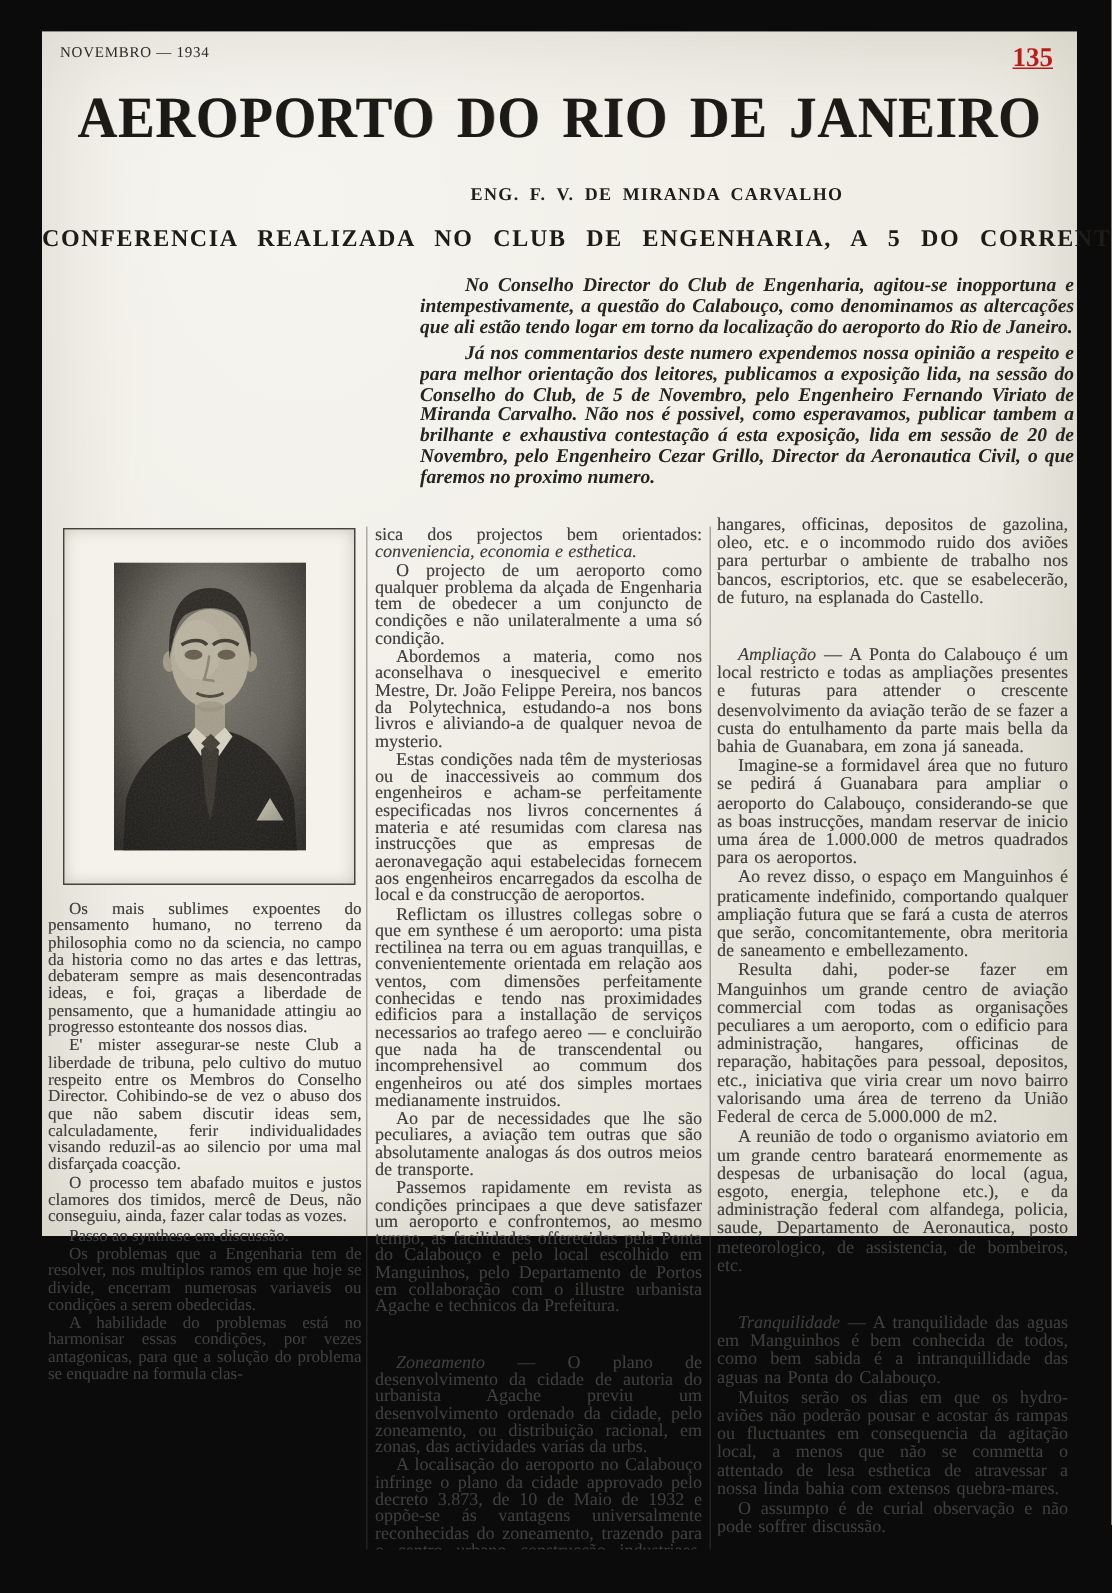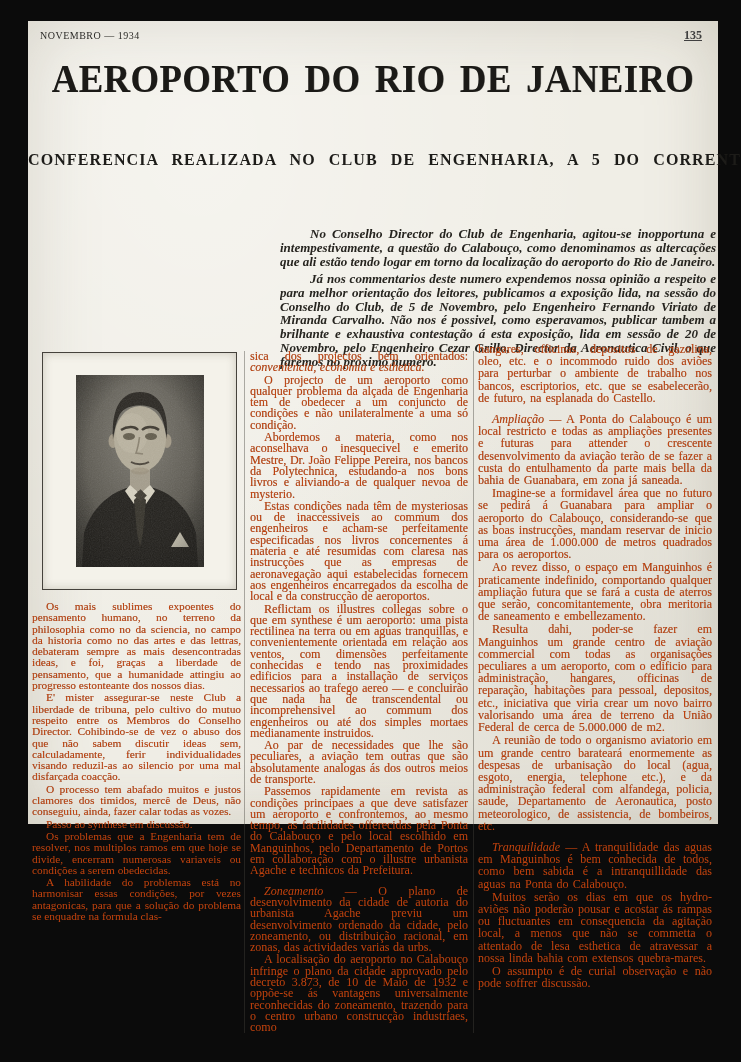--- a/index.html
+++ b/index.html
@@ -16,21 +16,21 @@
     color:#232220;
     box-shadow: inset 0 0 70px rgba(125,118,98,.28);
   }
   .page::before{
     content:""; position:absolute; inset:0; pointer-events:none;
     background:
       radial-gradient(ellipse at 25% 15%, rgba(255,255,255,.35), transparent 55%),
       radial-gradient(ellipse at 85% 85%, rgba(130,122,100,.14), transparent 50%);
   }
   .hdr-issue { position:absolute; top:9px; left:12px; font-size:10px; letter-spacing:.5px; color:#2c2b28; }
-  .hdr-num   { position:absolute; top:7px; right:16px; font-size:12px; font-weight:bold; color:#404040;text-decoration:underline; }
+  .hdr-num   { position:absolute; top:7px; right:16px; font-size:18px; font-weight:bold; color:#b91c1c;text-decoration:underline; }
 
   .title {
     position:absolute; top:35px; left:0; width:100%;
     text-align:center; font-size:39px; font-weight:bold;
     letter-spacing:.5px; word-spacing:5px; color:#1b1a17;
     transform:scaleX(.94); transform-origin:50% 50%;
     text-shadow:.4px .4px 0 rgba(25,24,20,.45);
     white-space:nowrap;
   }
   .author {
@@ -42,57 +42,58 @@
   .subtitle {
     position:absolute; top:130px; left:0; width:100%;
     text-align:center; font-size:16px; font-weight:bold;
     letter-spacing:1.1px; word-spacing:8px; color:#1d1c19;
     white-space:nowrap;
   }
 
   .lede {
     position:absolute; top:162px; left:252px; width:436px; height:168px;
     overflow:hidden; font-style:italic; font-weight:bold;
-    font-size:13px; line-height:13.9px; text-align:justify; color:#26241f;margin-top:44px;
+    font-size:13px; line-height:13.9px; text-align:justify; color:#26241f;
   }
   .lede p { text-indent:30px; margin:0 0 3px; }
 
   .photo-frame {
     position:absolute; left:14px; top:331px; width:195px; height:238px;
     border:1px solid #45423c; background:#f4f2ea;
     display:flex; align-items:center; justify-content:center;
     box-shadow: inset 0 0 10px rgba(110,102,84,.3);
   }
   .photo-frame svg { display:block; }
 
   .vrule { position:absolute; top:330px; height:682px; width:1px; background:rgba(70,67,60,.42); }
   .vrule.r1 { left:216px; }
   .vrule.r2 { left:445px; }
 
   .col {
     position:absolute; text-align:justify; overflow:hidden;
     font-size:12px; line-height:11.3px; word-spacing:.5px;
-    color:#c2410c; text-shadow:.2px .2px 0 rgba(36,34,30,.4);
+    color:#404040; text-shadow:.2px .2px 0 rgba(36,34,30,.4);
   }
   .col p { text-indent:14px; margin:0 0 1px; }
   .col p.noindent { text-indent:0; }
-  .col p.section { margin-top:9px; }
+  .col p.section { margin-top:26px; }
   .col1 { left:4px;   top:580px; width:209px; height:432px; font-size:11.3px; word-spacing:0; }
   .col2 { left:222px; top:330px; width:218px; height:682px; }
   .col3 { left:450px; top:322px; width:234px; height:682px; line-height:12.2px; word-spacing:1.2px; }
   .col i { font-style:italic; }
 </style>
 </head>
 <body>
 
 <div class="page">
   <div class="hdr-issue">NOVEMBRO — 1934</div>
   <div class="hdr-num">135</div>
 
   <h1 class="title">AEROPORTO DO RIO DE JANEIRO</h1>
+  <div class="author">ENG. F. V. DE MIRANDA CARVALHO</div>
   <div class="subtitle">CONFERENCIA REALIZADA NO CLUB DE ENGENHARIA, A 5 DO CORRENTE</div>
 
   <div class="lede">
     <p>No Conselho Director do Club de Engenharia, agitou-se inopportuna e intempestivamente, a questão do Calabouço, como denominamos as altercações que ali estão tendo logar em torno da localização do aeroporto do Rio de Janeiro.</p>
     <p>Já nos commentarios deste numero expendemos nossa opinião a respeito e para melhor orientação dos leitores, publicamos a exposição lida, na sessão do Conselho do Club, de 5 de Novembro, pelo Engenheiro Fernando Viriato de Miranda Carvalho. Não nos é possivel, como esperavamos, publicar tambem a brilhante e exhaustiva contestação á esta exposição, lida em sessão de 20 de Novembro, pelo Engenheiro Cezar Grillo, Director da Aeronautica Civil, o que faremos no proximo numero.</p>
   </div>
 
   <div class="photo-frame">
     <svg viewBox="0 0 128 192" width="128" height="192" xmlns="http://www.w3.org/2000/svg">
       <defs>

